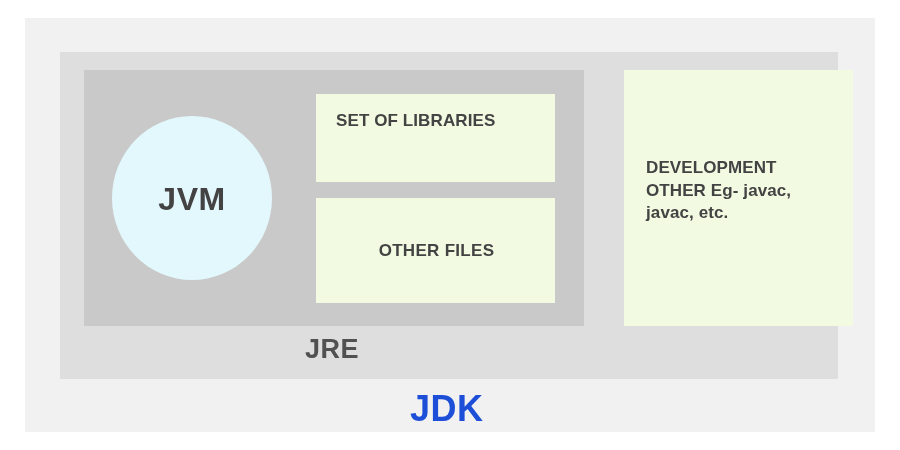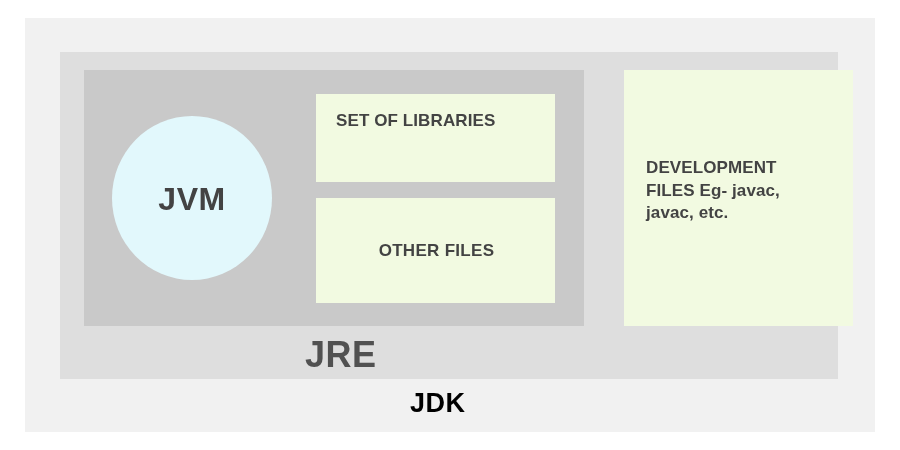--- a/index.html
+++ b/index.html
@@ -128,32 +128,32 @@
     line-height: 1.35;
     letter-spacing: 0.1px;
     margin-top: -14px;
   }
 
   
   .jre-label {
     position: absolute;
     left: 245px;
     top: 282px;
-    font-size: 36px;
+    font-size: 27px;
     font-weight: bold;
     color: #515151;
     letter-spacing: 0.5px;
   }
   .jdk-label {
     position: absolute;
     left: 385px;
     top: 370px;
-    font-size: 27px;
+    font-size: 36px;
     font-weight: bold;
-    color: #000000;
+    color: #1d4ed8;
     letter-spacing: 0.5px;
   }
 </style>
 </head>
 <body>
 
 <div id="canvas">
 
   <div class="jdk-box">
 
@@ -171,21 +171,21 @@
 
         <div class="card card-otherfiles">
           <span class="otherfiles-text">OTHER FILES</span>
         </div>
 
       </div>
 
       <div class="card card-devtools">
         <div class="devtools-text">
           <span>DEVELOPMENT</span><br>
-          <span>FILES Eg- javac,</span><br>
+          <span>OTHER Eg- javac,</span><br>
           <span>javac, etc.</span>
         </div>
       </div>
 
       <div class="jre-label">JRE</div>
 
     </div>
 
     <div class="jdk-label">JDK</div>
 

